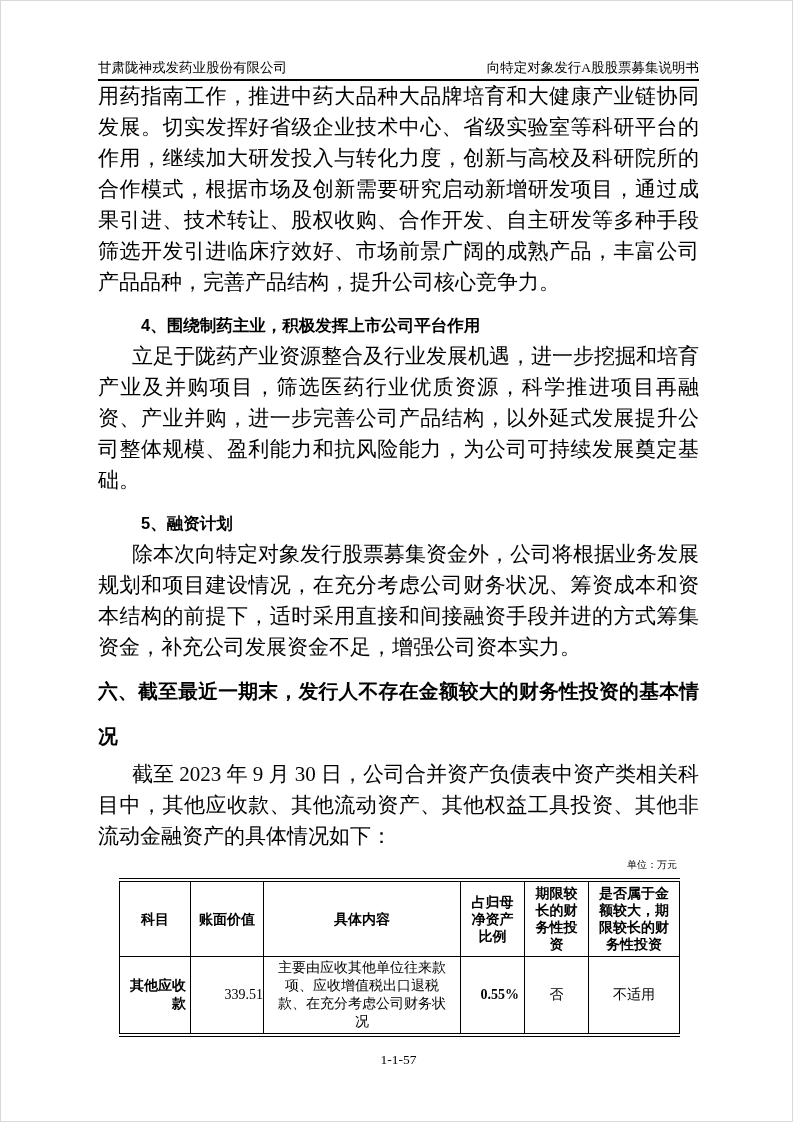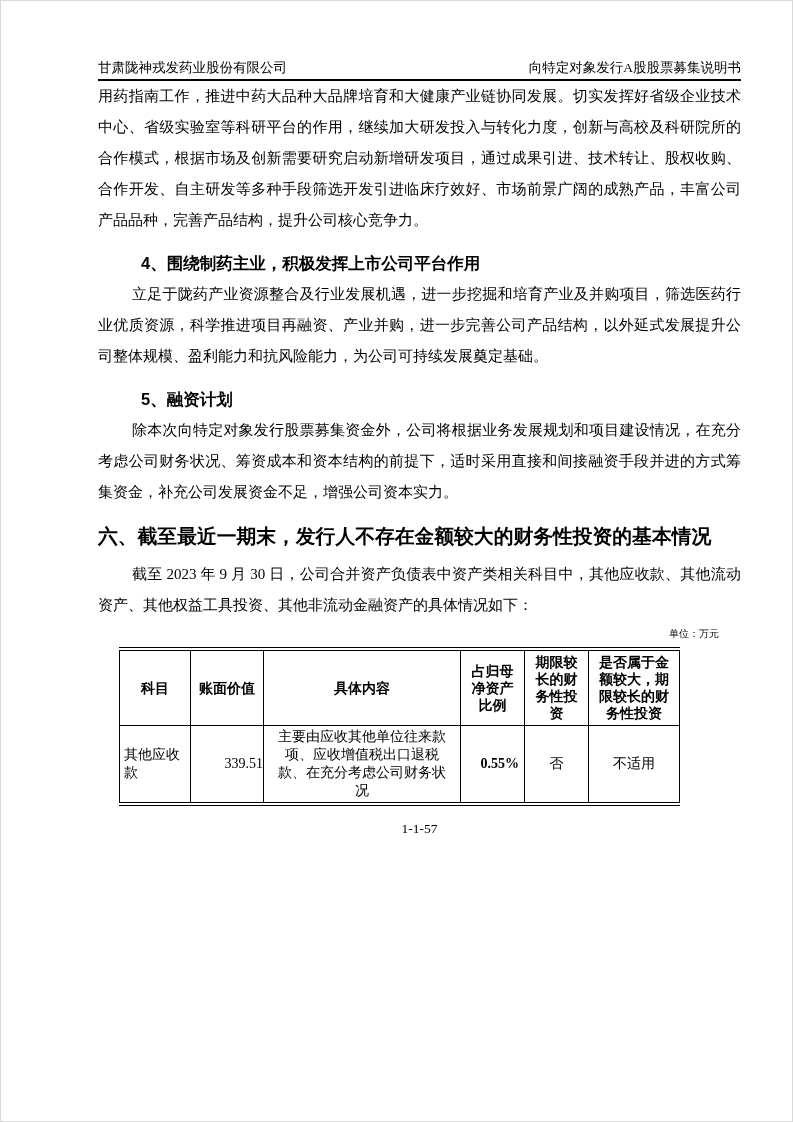--- a/index.html
+++ b/index.html
@@ -6,33 +6,33 @@
   .page {
     width: 793px; height: 1122px;
     box-sizing: border-box;
     background: #ffffff;
     border: 1px solid #d9d9d9;
     color: #000000;
     font-family: "Liberation Serif", "DejaVu Serif", serif;
     position: relative;
     overflow: hidden;
   }
-  .content { margin-left: 97px; margin-right: 51px; }
+  .content { margin-left: 97px; margin-right: 93px; }
 
   
   .doc-header {
     display: flex; justify-content: space-between; align-items: flex-end;
     padding-top: 58px; padding-bottom: 3px;
     border-bottom: 2px solid #000;
     font-size: 13.5px; line-height: 17px;
   }
 
   
   p.body-para {
-    font-size: 15px; line-height: 31px;
+    font-size: 21px; line-height: 31px;
     text-align: justify; text-justify: inter-character;
     margin: 0;
   }
   .first-para { margin-top: 17px; }
   .indent-2em { text-indent: 34px; }
   .mt6 { margin-top: 6px; }
 
   .heading-num {
     font-family: "Liberation Sans", "DejaVu Sans", sans-serif;
     font-weight: bold; font-size: 16.5px; line-height: 31px;
@@ -67,21 +67,21 @@
     font-family: "Liberation Sans", "DejaVu Sans", sans-serif;
     font-weight: bold; font-size: 14px; line-height: 17px;
     text-align: center; vertical-align: middle; padding: 3px 4px;
   }
   .fin-table thead tr { height: 72px; }
   .fin-table tbody tr { height: 56px; }
   .fin-table td {
     font-size: 14px; line-height: 18px;
     vertical-align: middle; padding: 2px 4px;
   }
-  td.c-subject { text-align: left; }
+  td.c-subject { text-align: right; font-weight: bold; }
   td.c-value   { text-align: right; padding-right: 0; }
   td.c-content { text-align: center; padding-left: 10px; padding-right: 10px; }
   td.c-ratio   { text-align: right; padding-right: 5px; font-weight: bold; }
   td.c-flag    { text-align: center; }
 
   .page-footer {
     text-align: center; font-size: 13.5px; line-height: 17px;
     margin-top: 14px;
   }
 </style>

